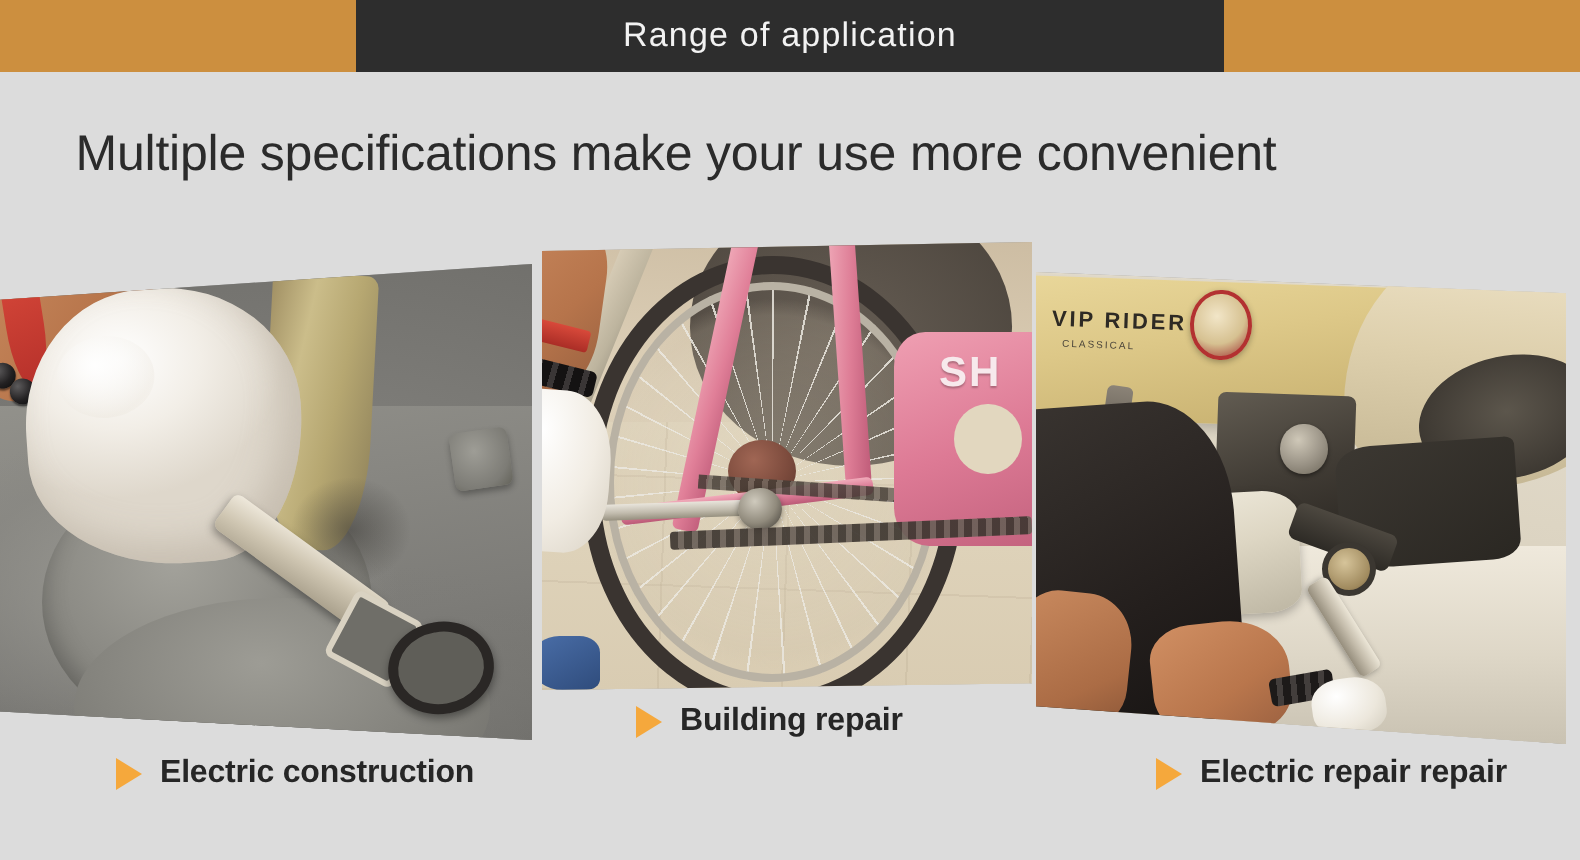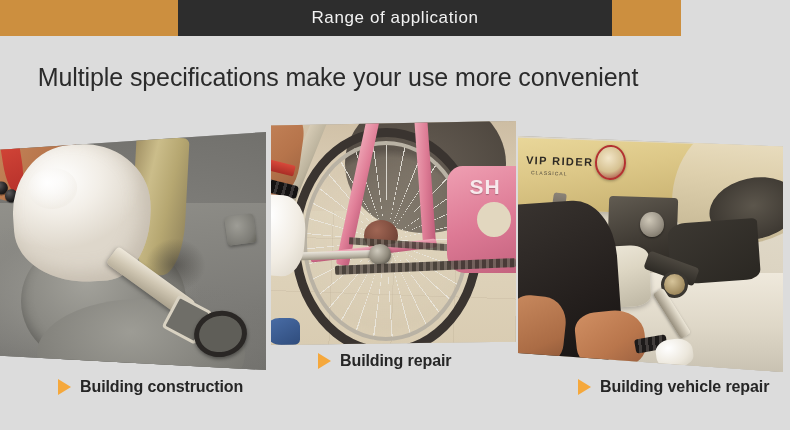--- a/index.html
+++ b/index.html
@@ -13,21 +13,21 @@
     height: 430px;
     background: #dcdcdc;
     overflow: hidden;
     font-family: "Liberation Sans", sans-serif;
   }
 
   
   .header-band {
     position: absolute;
     left: 0; top: 0;
-    width: 681px;
+    width: 790px;
     height: 36px;
     background: #cc8f3f;
   }
   .header-plate {
     position: absolute;
     left: 178px; top: 0;
     width: 434px;
     height: 36px;
     background: #2d2d2d;
     display: flex;
@@ -586,26 +586,26 @@
         <div class="s3-hand"></div>
         <div class="s3-wristband"></div>
         <div class="s3-glovewhite"></div>
       </div>
     </div>
 
   </div>
 
   <div class="caption caption-1">
     <span class="caption-arrow"></span>
-    <span class="caption-label">Building construction</span>
+    <span class="caption-label">Electric construction</span>
   </div>
 
   <div class="caption caption-2">
     <span class="caption-arrow"></span>
     <span class="caption-label">Building repair</span>
   </div>
 
   <div class="caption caption-3">
     <span class="caption-arrow"></span>
-    <span class="caption-label">Building vehicle repair</span>
+    <span class="caption-label">Electric repair repair</span>
   </div>
 
 </div>
 
 </body></html>

